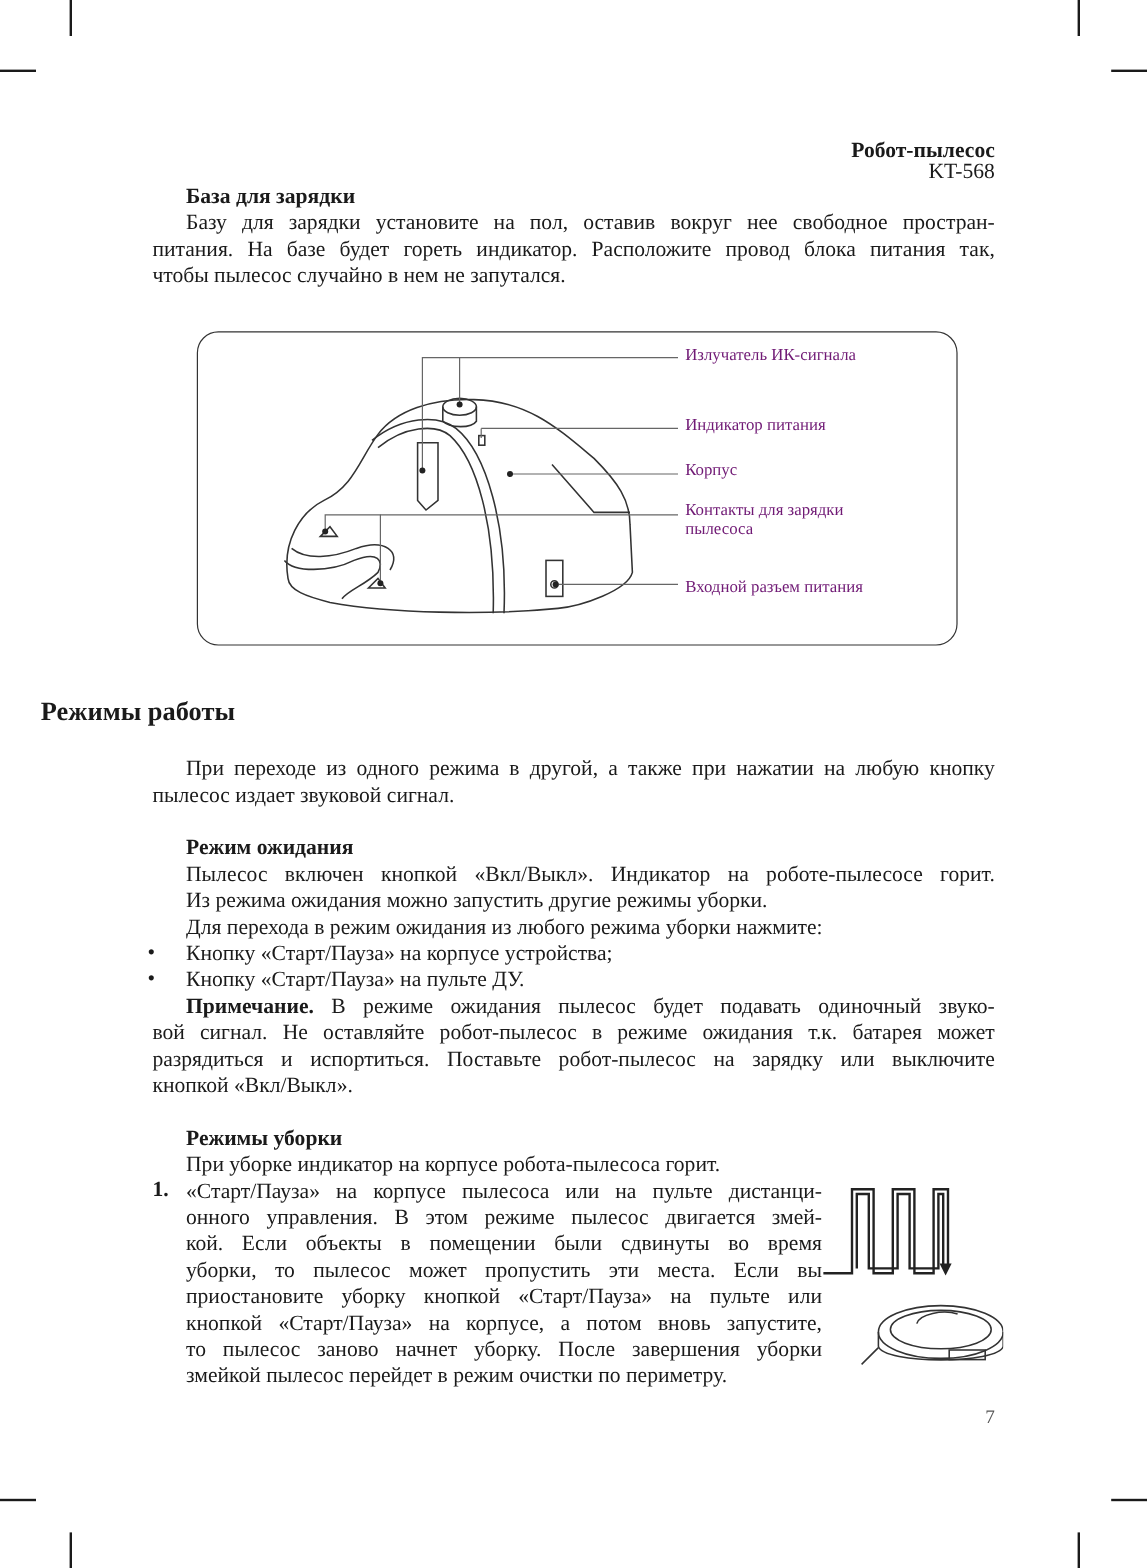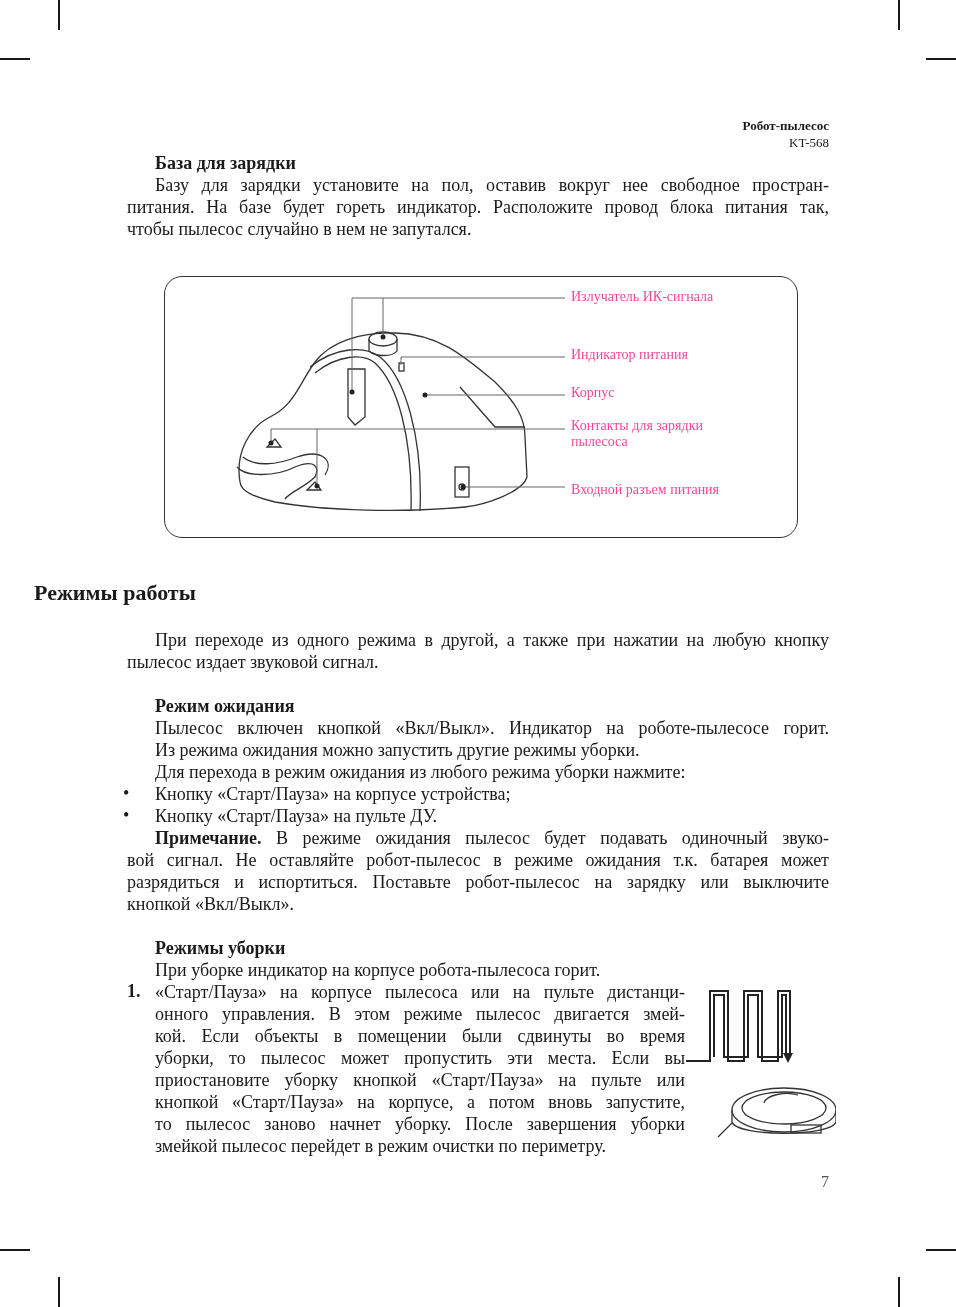--- a/index.html
+++ b/index.html
@@ -1,30 +1,30 @@
 <!DOCTYPE html>
 <html><head>
 <meta charset="utf-8">
 <style>
   html, body { margin: 0; padding: 0; background: #ffffff; }
   body { width: 956px; height: 1307px; position: relative; overflow: hidden;
          font-family: "Liberation Serif", "DejaVu Serif", serif; color: #1a1a1a; }
   .crop { position: absolute; background: #1a1a1a; }
   .abs { position: absolute; }
-  .hdr { position: absolute; right: 127px; top: 117px; text-align: right; font-size: 13px; line-height: 17px; }
+  .hdr { position: absolute; right: 127px; top: 117px; text-align: right; font-size: 18px; line-height: 17px; }
   .hdr .b { font-weight: bold; }
   .p { position: absolute; left: 127px; width: 702px; font-size: 18px; line-height: 22px; text-align: justify; }
   .p .line { display: block; white-space: nowrap; text-align-last: justify; }
   .p .line.last { text-align-last: left; }
   .ind { padding-left: 28px; }
   .h3 { font-weight: bold; font-family: Liberation Serif, serif; }
   .title { position: absolute; left: 0; width: 956px; top: 580px; text-align: left; font-weight: bold; font-size: 22px; padding-left: 34px; }
   .figure { position: absolute; left: 164px; top: 276px; width: 634px; height: 262px;
             border: 1.5px solid #333; border-radius: 18px; box-sizing: border-box; }
-  .label { position: absolute; font-size: 14px; line-height: 16px; color: #ec4899; white-space: nowrap; }
+  .label { position: absolute; font-size: 14px; line-height: 16px; color: #701a75; white-space: nowrap; }
   .bullet { position: absolute; left: 123px; font-size: 18px; }
   .pgnum { position: absolute; right: 127px; top: 1173px; font-size: 16px; color: #555; }
 </style>
 </head>
 <body>
 
 <div class="crop" style="left:58px;top:0;width:1.5px;height:30px;"></div>
 <div class="crop" style="left:0;top:58px;width:30px;height:1.5px;"></div>
 <div class="crop" style="left:898px;top:0;width:1.5px;height:30px;"></div>
 <div class="crop" style="left:926px;top:58px;width:30px;height:1.5px;"></div>

